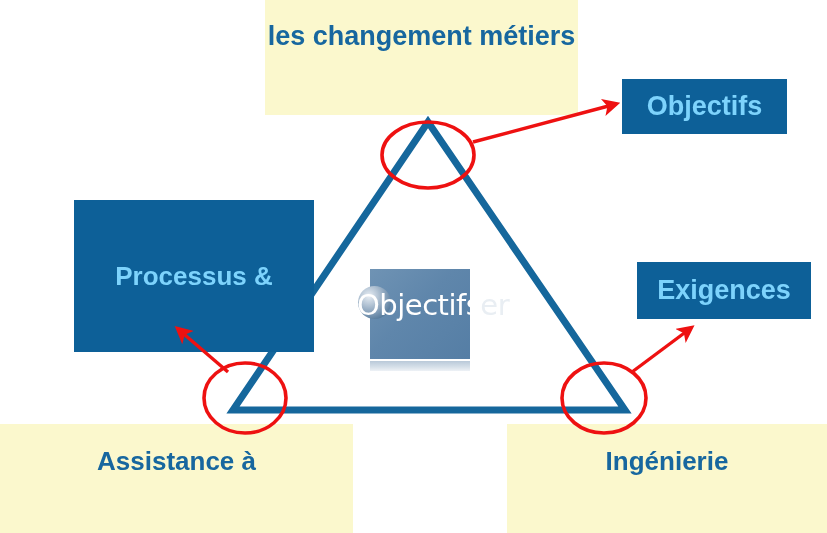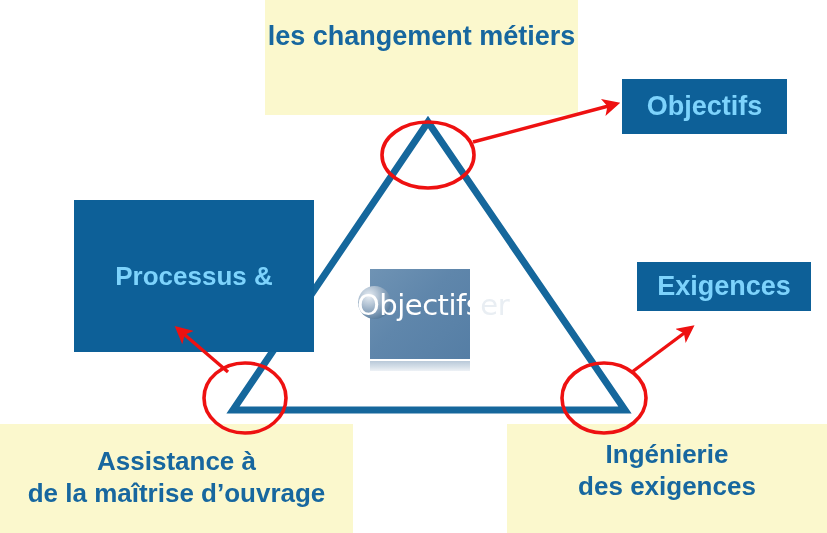--- a/index.html
+++ b/index.html
@@ -23,41 +23,41 @@
     align-items:center;
     justify-content:center;
     text-align:center;
     line-height:1.22;
     z-index:3;
   }
   .note .ln{display:block;white-space:nowrap;}
 
   #note-top{left:265px;top:-4px;width:313px;height:119px;font-size:27px;justify-content:flex-start;padding-top:24px;box-sizing:border-box;}
   #note-bl{left:0px;top:424px;width:353px;height:109px;font-size:26px;justify-content:flex-start;padding-top:22px;box-sizing:border-box;}
-  #note-br{left:507px;top:424px;width:320px;height:109px;font-size:26px;justify-content:flex-start;padding-top:15px;box-sizing:border-box;}
+  #note-br{left:507px;top:424px;width:320px;height:109px;font-size:26px;justify-content:flex-start;padding-top:22px;box-sizing:border-box;}
 
   
   .bluebox{
     position:absolute;
     background:#0d6098;
     color:#7dd3fc;
     font-weight:bold;
     display:flex;
     flex-direction:column;
     align-items:center;
     justify-content:center;
     text-align:center;
     line-height:1.26;
     z-index:4;
   }
   .bluebox .ln{display:block;white-space:nowrap;}
 
   #box-objectifs{left:622px;top:79px;width:165px;height:55px;font-size:27px;}
   #box-processus{left:58px;top:200px;width:240px;height:152px;font-size:26px;margin-left:16px;}
-  #box-exigences{left:637px;top:262px;width:174px;height:49px;font-size:27px;}
+  #box-exigences{left:637px;top:262px;width:174px;height:57px;font-size:27px;}
 
   
   #vec{position:absolute;left:0;top:0;width:827px;height:533px;z-index:2;}
   #vec-top{position:absolute;left:0;top:0;width:827px;height:533px;z-index:5;}
 
   
   #logo{
     position:absolute;
     left:370px;top:269px;
     width:100px;height:105px;
@@ -96,26 +96,24 @@
   <svg id="vec" viewBox="0 0 827 533">
     <polygon points="428,122 625,410 233,410" fill="none" stroke="#15679c" stroke-width="7" stroke-linejoin="miter"></polygon>
   </svg>
 
   <div class="note" id="note-top">
     <span class="ln">les changement métiers</span>
   </div>
 
   <div class="note" id="note-bl">
     <span class="ln">Assistance à</span>
-    <span class="ln">de la maîtrise d’ouvrage</span>
   </div>
 
   <div class="note" id="note-br">
     <span class="ln">Ingénierie</span>
-    <span class="ln">des exigences</span>
   </div>
 
   <div class="bluebox" id="box-objectifs">
     <span class="ln">Objectifs</span>
   </div>
 
   <div class="bluebox" id="box-processus">
     <span class="ln">Processus &amp;</span>
   </div>
 

